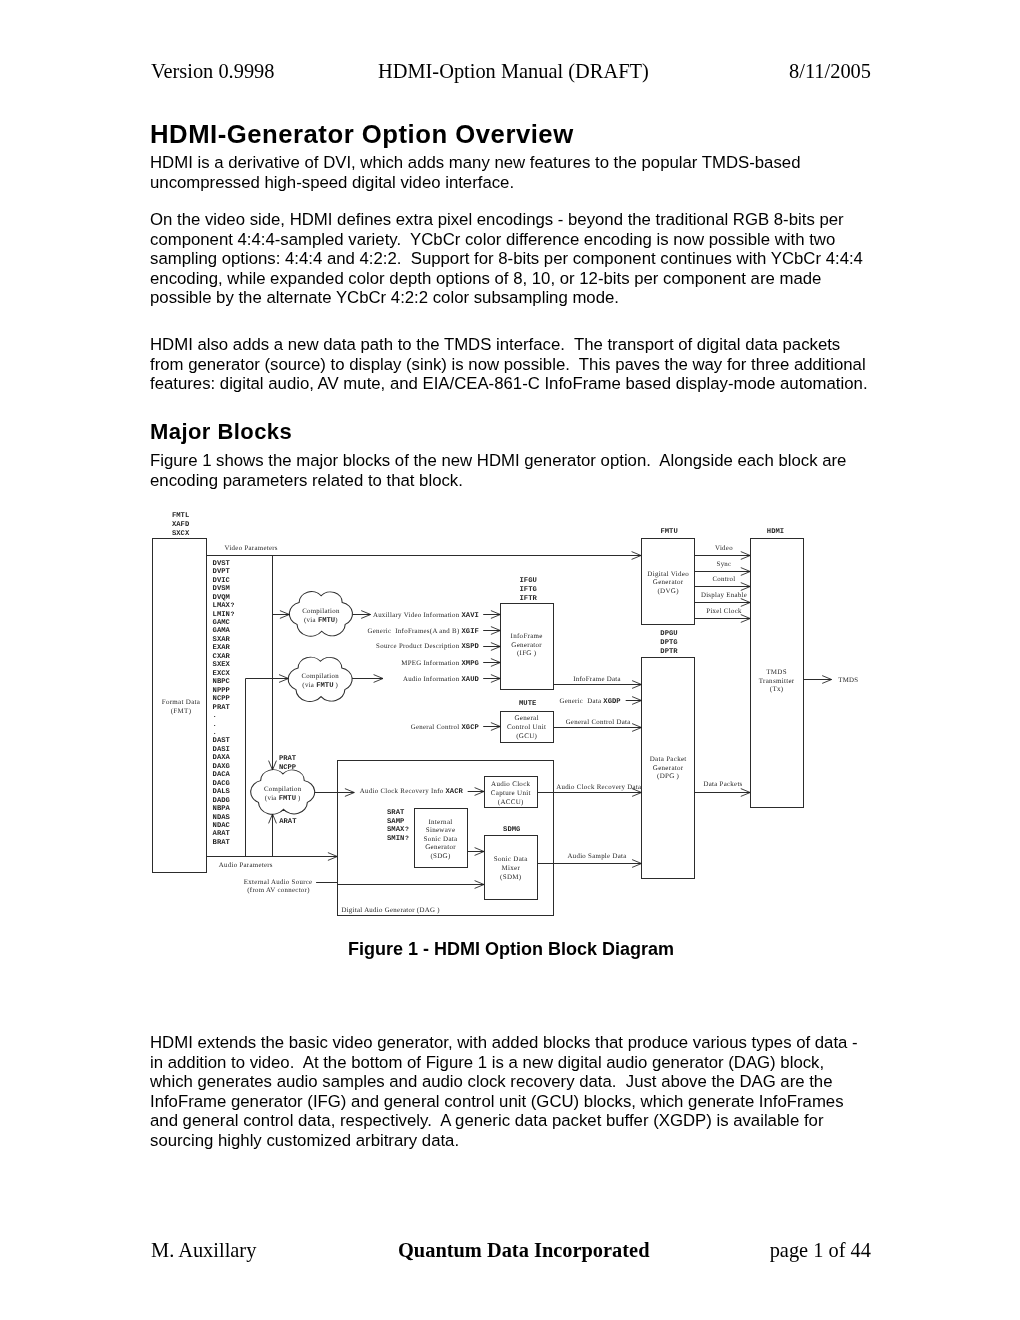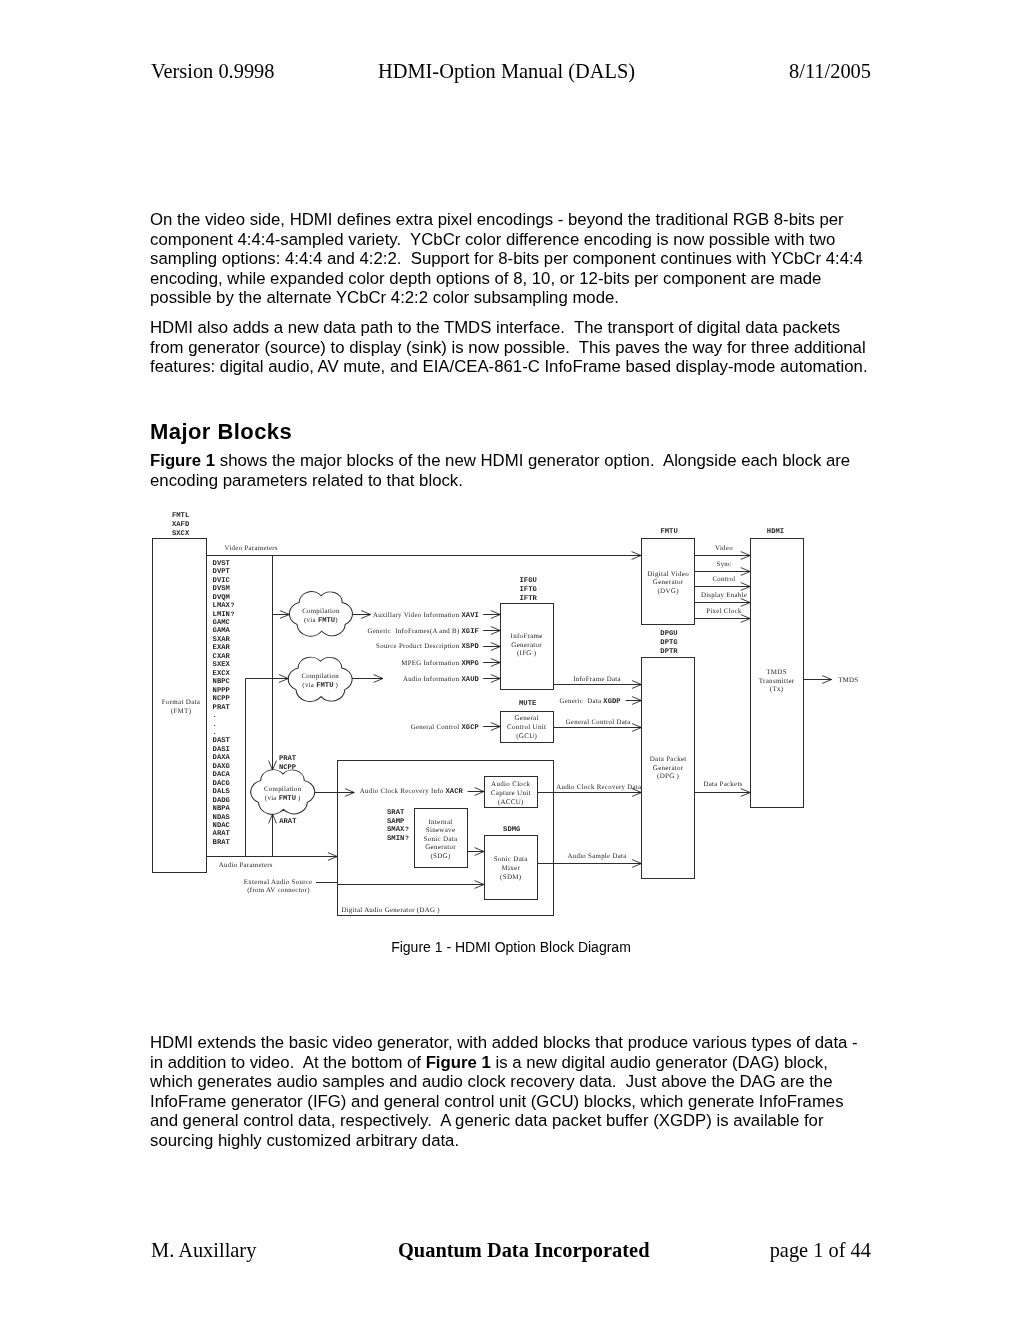--- a/index.html
+++ b/index.html
@@ -14,39 +14,41 @@
   .row > div{position:absolute;top:0;white-space:nowrap;}
   .hdr .c1{left:0;} .hdr .c2{left:227px;} .hdr .c3{right:0;}
   .ftr .c1{left:0;} .ftr .c2{left:247px;font-weight:bold;} .ftr .c3{right:0;}
   h1.h{position:absolute;left:150px;top:120px;margin:0;font-size:25.7px;font-weight:bold;
        letter-spacing:0.02em;}
   h2.h{position:absolute;left:150px;top:419px;margin:0;font-size:22px;font-weight:bold;
        letter-spacing:0.02em;}
   p.b{position:absolute;left:150px;margin:0;width:719px;font-size:16.75px;line-height:19.6px;
       color:#000;text-align:left;white-space:pre-wrap;}
   .cap{position:absolute;left:148px;top:939px;width:726px;text-align:center;
-       font-size:14px;font-weight:normal;color:#000;}
+       font-size:18px;font-weight:bold;color:#000;}
   svg.diagram{position:absolute;left:0;top:0;width:1020px;height:1320px;
                shape-rendering:geometricPrecision;text-rendering:geometricPrecision;}
   svg.diagram text{paint-order:stroke;}
-  b{font-weight:bold;}
+  b{font-weight:normal;}
 </style>
 </head>
 <body>
 
 <div class="page">
 
   <div class="row hdr">
     <div class="c1">Version 0.9998</div>
-    <div class="c2">HDMI-Option Manual (DALS)</div>
+    <div class="c2">HDMI-Option Manual (DRAFT)</div>
     <div class="c3">8/11/2005</div>
   </div>
 
+  <h1 class="h">HDMI-Generator Option Overview</h1>
+  <p class="b" style="top:153px">HDMI is a derivative of DVI, which adds many new features to the popular TMDS-based uncompressed high-speed digital video interface.</p>
   <p class="b" style="top:210px">On the video side, HDMI defines extra pixel encodings - beyond the traditional RGB 8-bits per component 4:4:4-sampled variety.  YCbCr color difference encoding is now possible with two sampling options: 4:4:4 and 4:2:2.  Support for 8-bits per component continues with YCbCr 4:4:4 encoding, while expanded color depth options of 8, 10, or 12-bits per component are made possible by the alternate YCbCr 4:2:2 color subsampling mode.</p>
-  <p class="b" style="top:318px">HDMI also adds a new data path to the TMDS interface.  The transport of digital data packets from generator (source) to display (sink) is now possible.  This paves the way for three additional features: digital audio, AV mute, and EIA/CEA-861-C InfoFrame based display-mode automation.</p>
+  <p class="b" style="top:335px">HDMI also adds a new data path to the TMDS interface.  The transport of digital data packets from generator (source) to display (sink) is now possible.  This paves the way for three additional features: digital audio, AV mute, and EIA/CEA-861-C InfoFrame based display-mode automation.</p>
 
   <h2 class="h">Major Blocks</h2>
   <p class="b" style="top:451px"><b>Figure 1</b><span> shows the major blocks of the new HDMI generator option.  Alongside each block are encoding parameters related to that block.</span></p>
 
   <svg class="diagram" viewBox="0 0 1020 1320">
 <g>
 <g>
 <rect x="152.5" y="538.5" width="54.0" height="334.0" fill="none" stroke="#2c2c2c" stroke-width="1.0"></rect>
 <text x="180.6" y="516.9" font-family="&quot;Liberation Mono&quot;, monospace" font-size="7.2" font-weight="bold" text-anchor="middle" letter-spacing="0.0" fill="#262626">FMTL</text>
 <text x="180.6" y="525.8" font-family="&quot;Liberation Mono&quot;, monospace" font-size="7.2" font-weight="bold" text-anchor="middle" letter-spacing="0.0" fill="#262626">XAFD</text>

